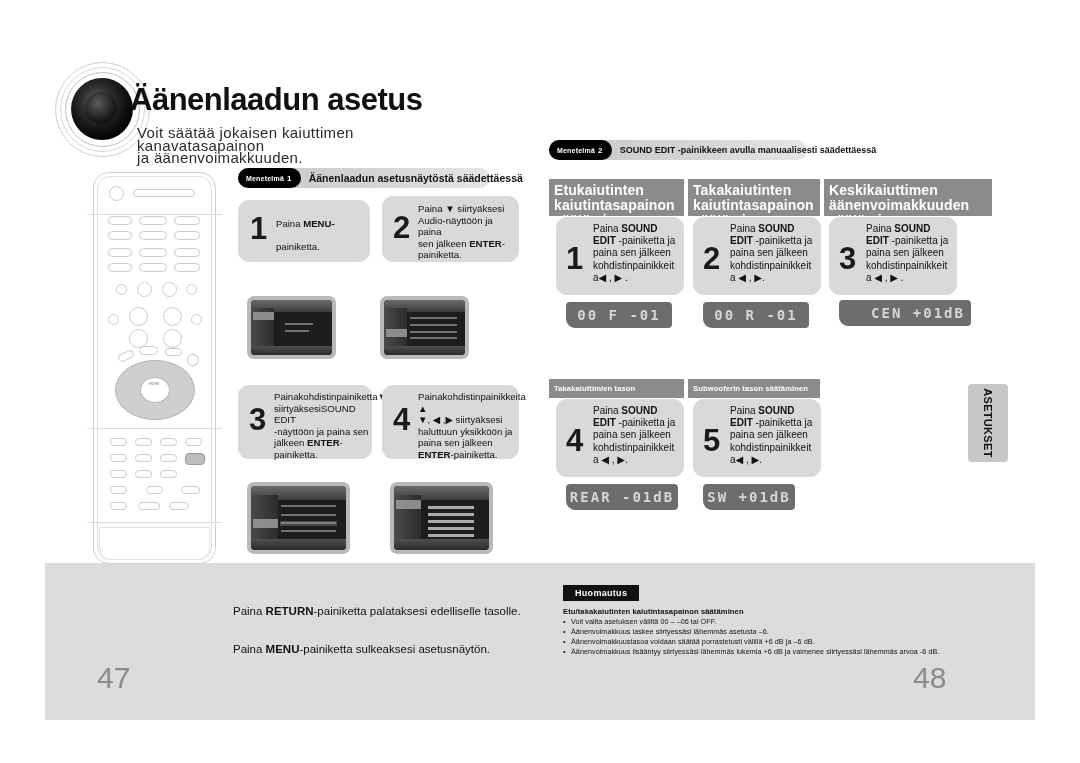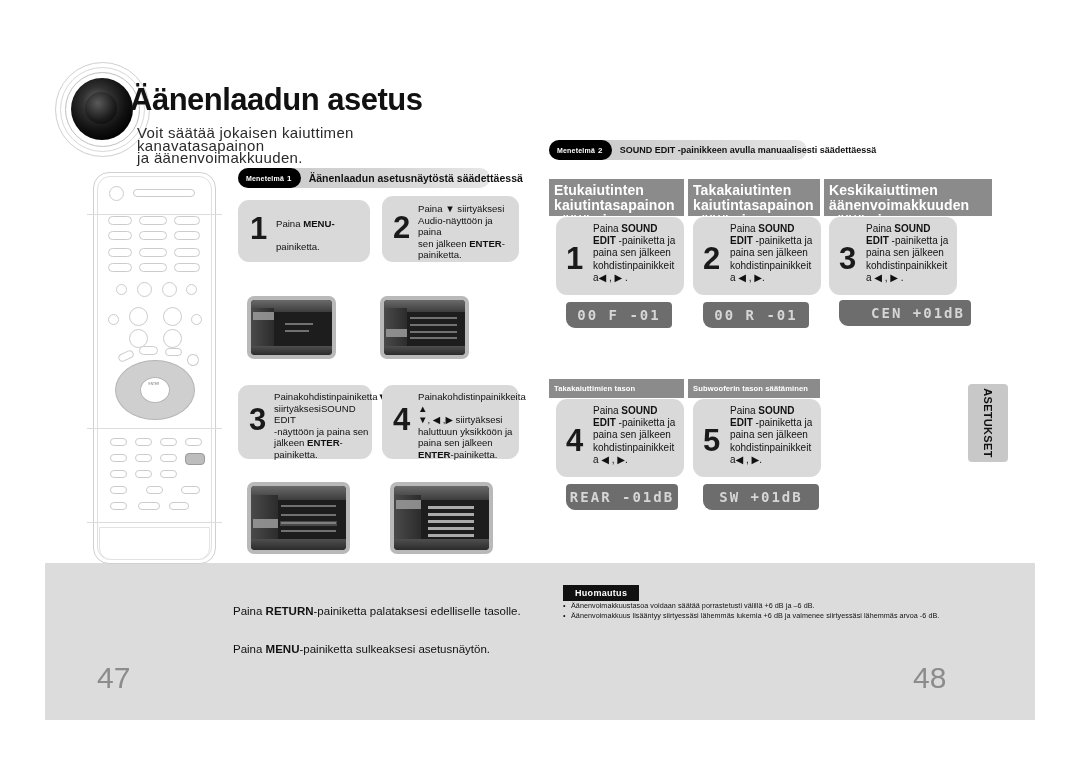--- a/index.html
+++ b/index.html
@@ -487,38 +487,43 @@
   <div class="num" style="left:10px; top:26px;">4</div>
   <div class="body" style="left:37px; top:6px; width:88px; font-size:10px; line-height:12.2px;" id="m4">Paina <b>SOUND</b><br><b>EDIT</b> -painiketta ja<br>paina sen jälkeen<br>kohdistinpainikkeit<br>a ◀ , ▶.</div>
 </div>
 <div class="lcd" style="left:566px; top:484px; width:112px; height:26px;">REAR -01dB</div>
 
 <div class="colhead small" style="left:688px; top:379px; width:132px; height:19px;" id="h5">Subwooferin tason säätäminen</div>
 <div class="step-card" style="left:693px; top:399px; width:128px; height:78px;">
   <div class="num" style="left:10px; top:26px;">5</div>
   <div class="body" style="left:37px; top:6px; width:88px; font-size:10px; line-height:12.2px;" id="m5">Paina <b>SOUND</b><br><b>EDIT</b> -painiketta ja<br>paina sen jälkeen<br>kohdistinpainikkeit<br>a◀ , ▶.</div>
 </div>
-<div class="lcd" style="left:703px; top:484px; width:116px; height:26px;">SW +01dB</div>
+<div class="lcd" style="left:703px; top:484px; width:92px; height:26px;">SW +01dB</div>
 
 <div class="sidetab">
   <span>ASETUKSET</span>
 </div>
 
 <div class="foot-line" style="left:233px; top:605px;">
   <div class="dot"></div>
   <span id="f1">Paina <b>RETURN</b>-painiketta palataksesi edelliselle tasolle.</span>
 </div>
 <div class="foot-line" style="left:233px; top:643px;">
   <div class="dot"></div>
   <span id="f2">Paina <b>MENU</b>-painiketta sulkeaksesi asetusnäytön.</span>
 </div>
 
 <div class="note">
   <div class="tagbox">Huomautus</div>
   <div id="note-body">
+      <h4>Etu/takakaiutinten kaiutintasapainon säätäminen</h4>
+      <ul>
+        <li>Voit valita asetuksen väliltä 00 –  –06 tai OFF.</li>
+        <li>Äänenvoimakkuus laskee siirtyessäsi lähemmäs asetusta –6.</li>
+      </ul>
       <ul>
         <li>Äänenvoimakkuustasoa voidaan säätää porrastetusti välillä +6 dB ja –6 dB.</li>
         <li>Äänenvoimakkuus lisääntyy siirtyessäsi lähemmäs lukemia +6 dB ja vaimenee siirtyessäsi lähemmäs arvoa -6 dB.</li>
       </ul>
     </div>
 </div>
 
 <div class="remote">
   <div class="shell"></div>
   <div class="shell2"></div>

